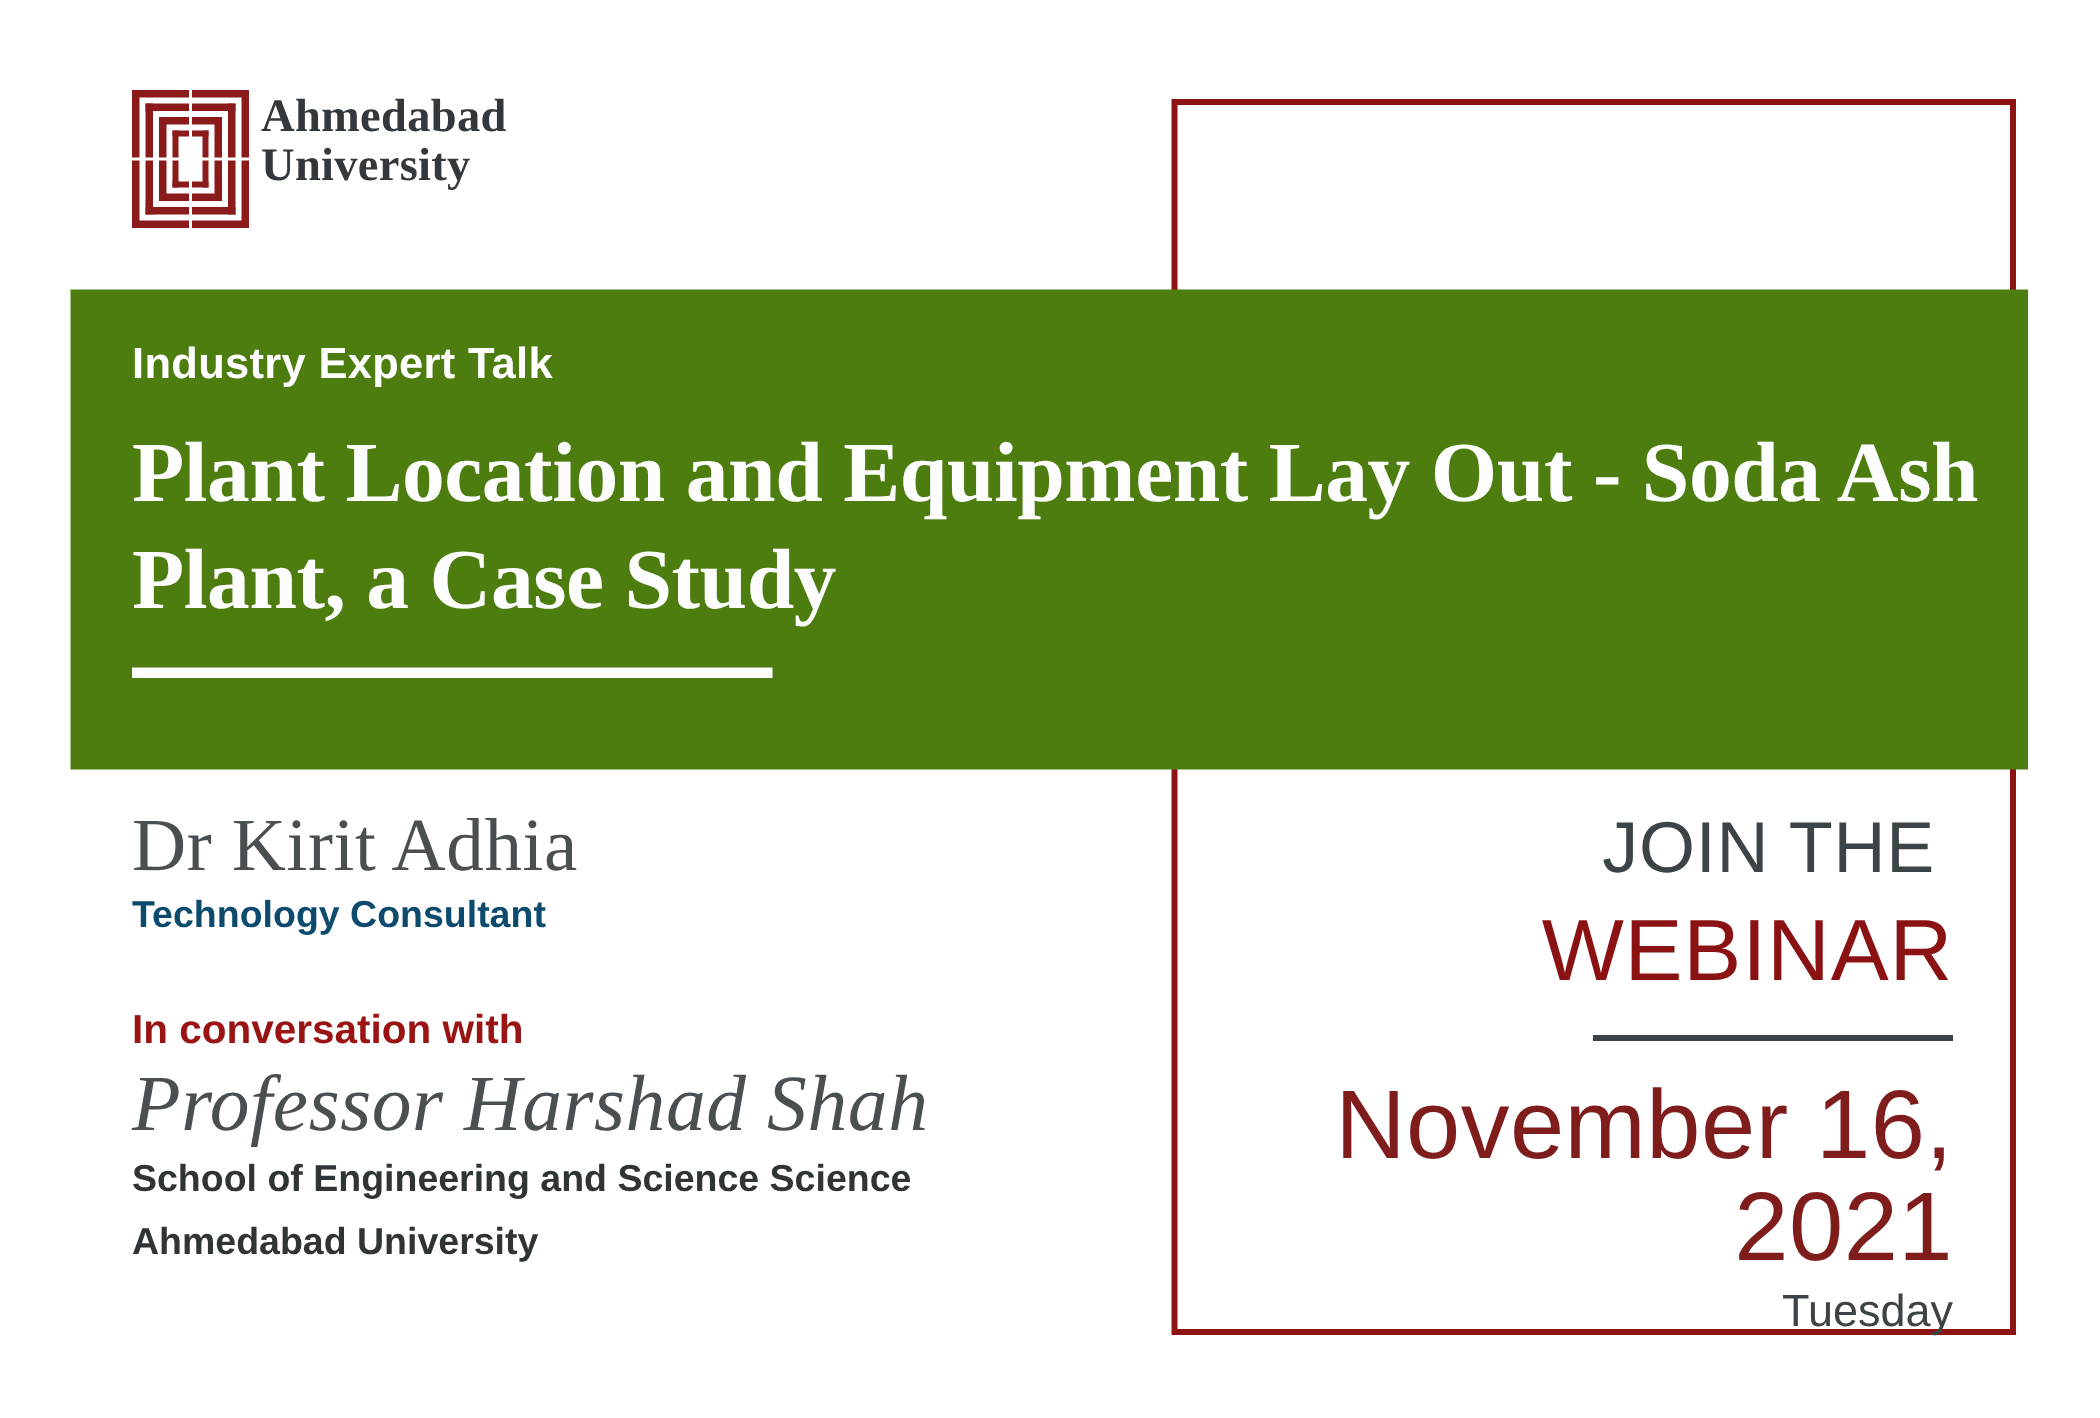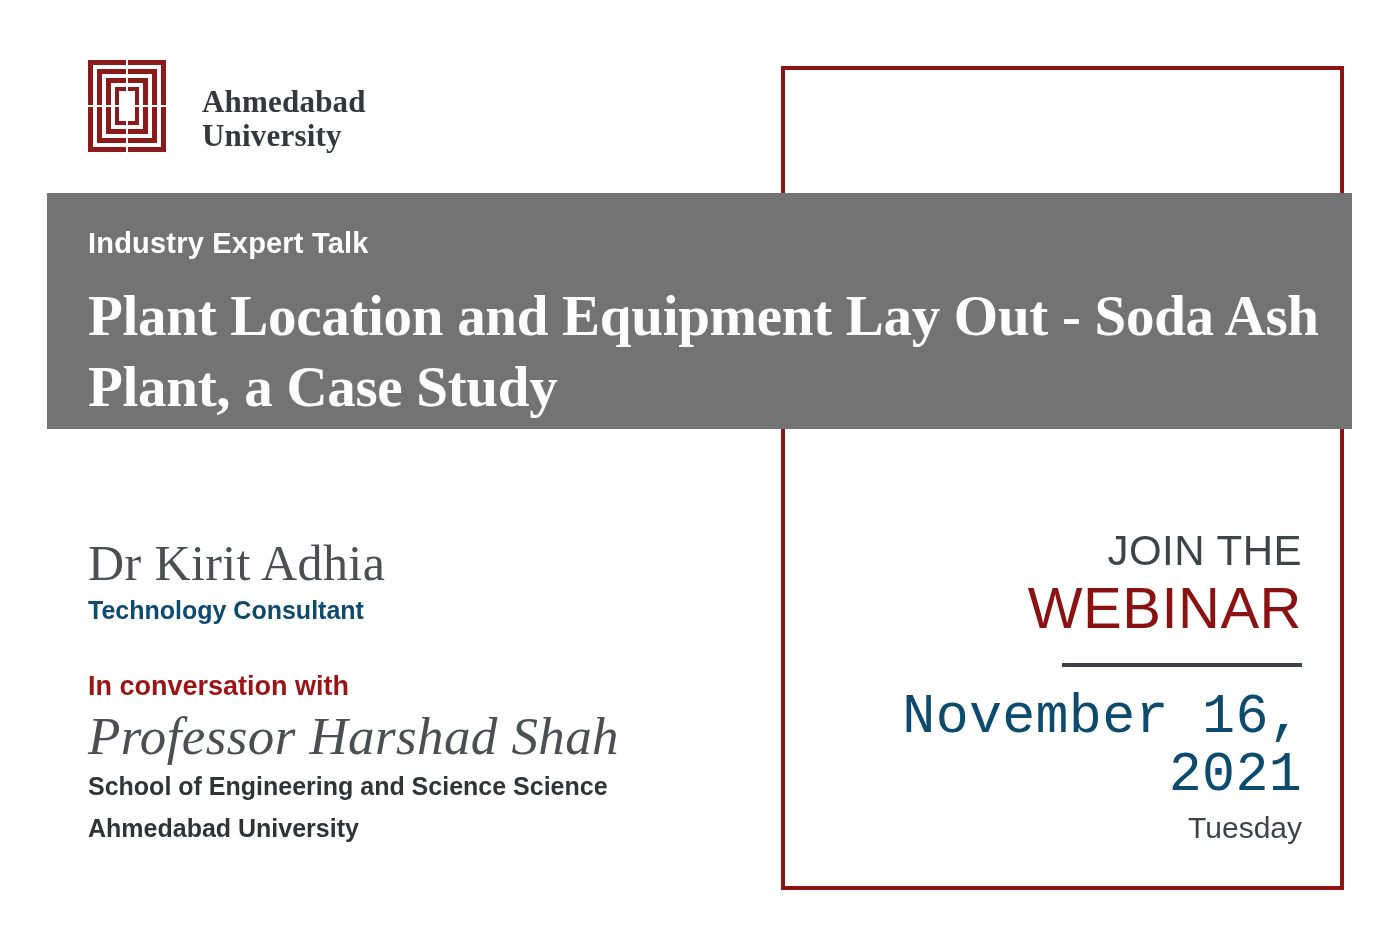--- a/index.html
+++ b/index.html
@@ -17,22 +17,22 @@
     background: #ffffff;
     overflow: hidden;
   }
 
   
   .logo-block {
     position: absolute;
     left: 88px;
     top: 60px;
     display: flex;
-    align-items: flex-end;
-    gap: 36px;
+    align-items: flex-start;
+    gap: 8px;
   }
   .logo-mark {
     position: relative;
     width: 78px;
     height: 92px;
   }
   .logo-quad {
     position: absolute;
     width: 38px;
     height: 45px;
@@ -75,22 +75,22 @@
     box-sizing: border-box;
     background: transparent;
   }
 
   
   .banner {
     position: absolute;
     left: 47px;
     top: 193px;
     width: 1305px;
-    height: 236px;
-    background: #737373;
+    height: 320px;
+    background: #4d7c0f;
     box-sizing: border-box;
     padding: 34px 0 0 41px;
   }
   .banner-kicker {
     font-family: "Liberation Sans", sans-serif;
     font-weight: bold;
     font-size: 29px;
     color: #ffffff;
     letter-spacing: 0.2px;
     margin: 0;
@@ -164,44 +164,44 @@
     position: absolute;
     left: 800px;
     top: 530px;
     width: 524px;
     text-align: right;
     padding-right: 22px;
     box-sizing: border-box;
   }
   .join-line1 {
     font-family: "Liberation Sans", sans-serif;
-    font-size: 42px;
+    font-size: 48px;
     line-height: 1.02;
     color: #3d4447;
     letter-spacing: 0.5px;
-    margin: 0;
+    margin: 12px;
   }
   .join-line2 {
     font-family: "Liberation Sans", sans-serif;
     font-size: 58px;
     line-height: 1.08;
     color: #8b1212;
     letter-spacing: 0.5px;
     margin: 4px 0 0 0;
   }
   .join-rule {
     height: 4px;
     background: #3d4447;
     width: 240px;
     margin: 24px 0 0 auto;
   }
   .event-date {
-    font-family: Liberation Mono, monospace;
-    font-size: 55px;
-    color: #0c4a6e;
+    font-family: Liberation Sans, sans-serif;
+    font-size: 65px;
+    color: #7f1d1d;
     margin: 22px 0 0 0;
     letter-spacing: 0.3px;
     line-height: 1.05;
   }
   .event-day {
     font-family: "Liberation Sans", sans-serif;
     font-size: 30px;
     color: #3d4447;
     margin: 6px 0 0 0;
   }

